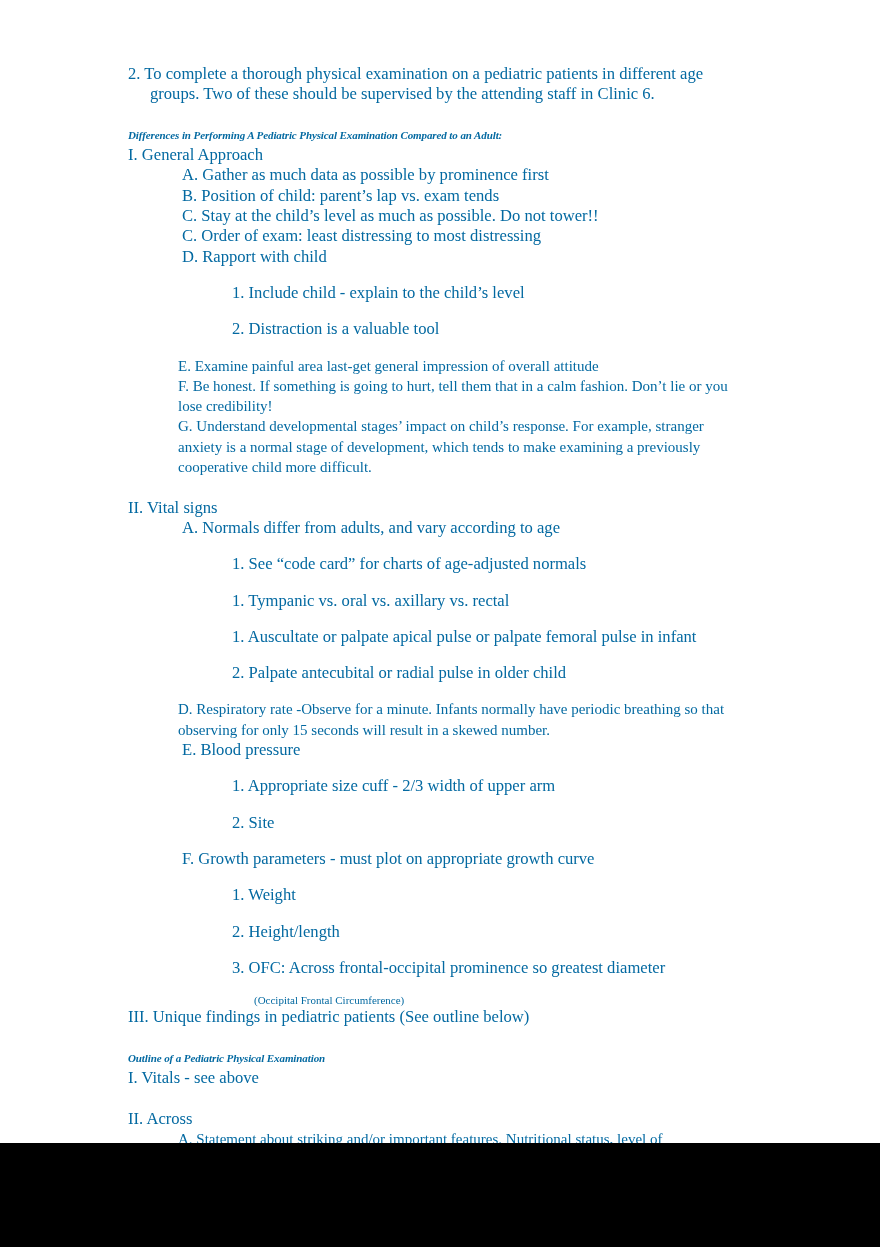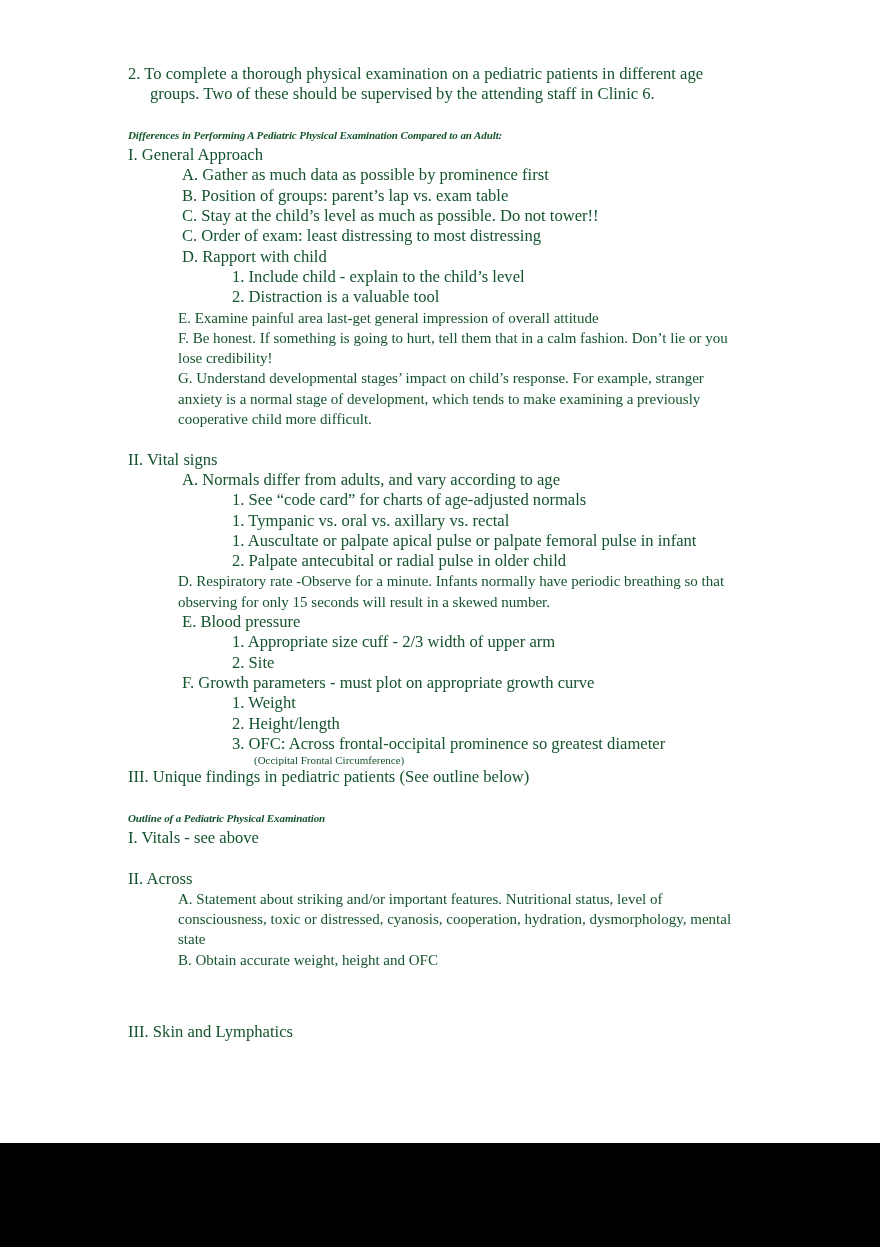--- a/index.html
+++ b/index.html
@@ -7,21 +7,21 @@
     padding: 0;
     background: #ffffff;
   }
   #page {
     position: relative;
     width: 880px;
     height: 1247px;
     background: #ffffff;
     overflow: hidden;
     font-family: "Liberation Serif", "DejaVu Serif", serif;
-    color: #14532d;
+    color: #0369a1;
   }
   #content {
     position: absolute;
     left: 128px;
     top: 64px;
     width: 614px;
   }
 
   
   .para {
@@ -68,21 +68,21 @@
     line-height: 20.3px;
     margin: 0;
     margin-left: 50px;
     padding-left: 0;
     text-indent: 0;
   }
   
   .lv3 {
     font-size: 16.6px;
     line-height: 20.3px;
-    margin: 0;
+    margin: 16px;
     margin-left: 104px;
     padding-left: 22px;
     text-indent: -22px;
   }
   
   .gloss {
     font-size: 11px;
     line-height: 13px;
     margin: 0;
     margin-left: 126px;
@@ -116,21 +116,21 @@
   <div id="content">
 
     <p class="para lead">2.  To complete a thorough physical examination on a pediatric patients in different age groups.  Two of these should be supervised by the attending staff in Clinic 6.</p>
 
     <div class="spacer"></div>
 
     <p class="heading">Differences in Performing A Pediatric Physical Examination Compared to an Adult:</p>
 
     <p class="lv1">I.  General Approach</p>
     <p class="lv2">A.  Gather as much data as possible by prominence first</p>
-    <p class="lv2">B.  Position of groups:  parent’s lap vs. exam table</p>
+    <p class="lv2">B.  Position of child:  parent’s lap vs. exam tends</p>
     <p class="lv2">C.  Stay at the child’s level as much as possible.  Do not tower!!</p>
     <p class="lv2">C.  Order of exam:  least distressing to most distressing</p>
     <p class="lv2">D.  Rapport with child</p>
     <p class="lv3">1. Include child - explain to the child’s level</p>
     <p class="lv3">2.  Distraction is a valuable tool</p>
     <p class="lv2w">E.  Examine painful area last-get general impression of overall attitude</p>
     <p class="lv2w">F.  Be honest.  If something is going to hurt, tell them that in a calm fashion. Don’t lie or you lose credibility!</p>
     <p class="lv2w">G.  Understand developmental stages’ impact on child’s response.  For example, stranger anxiety is a normal stage of development, which tends to make examining a previously cooperative child more difficult.</p>
 
     <div class="spacer"></div>

